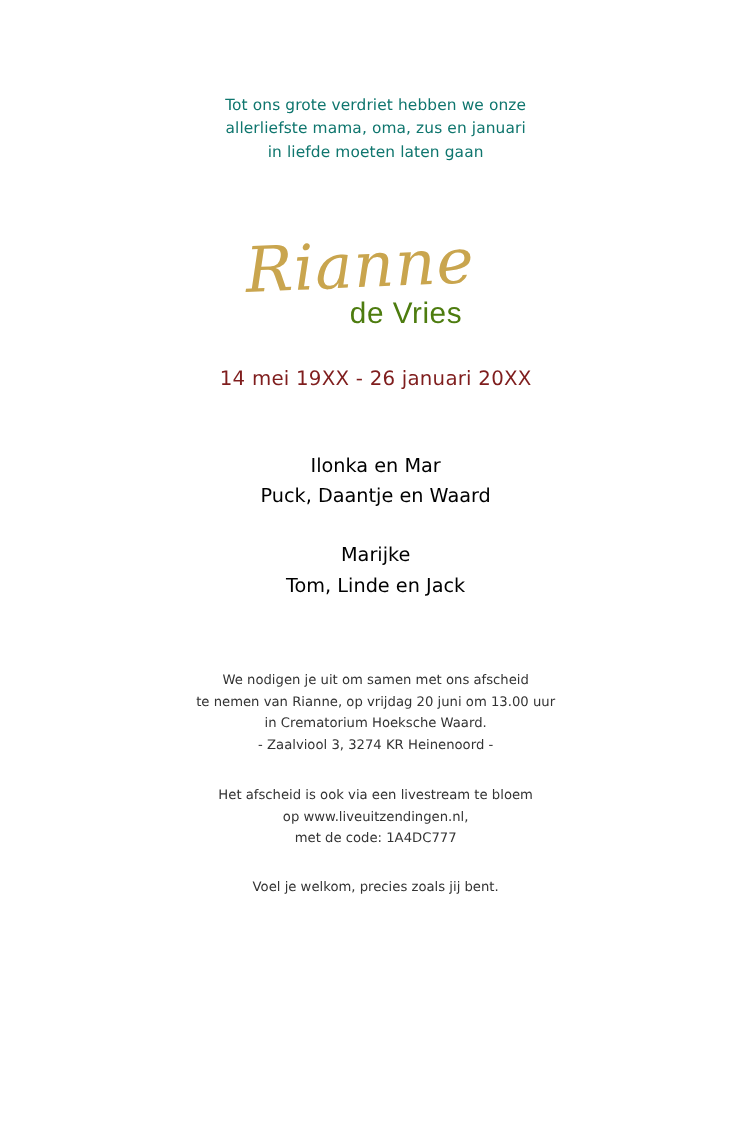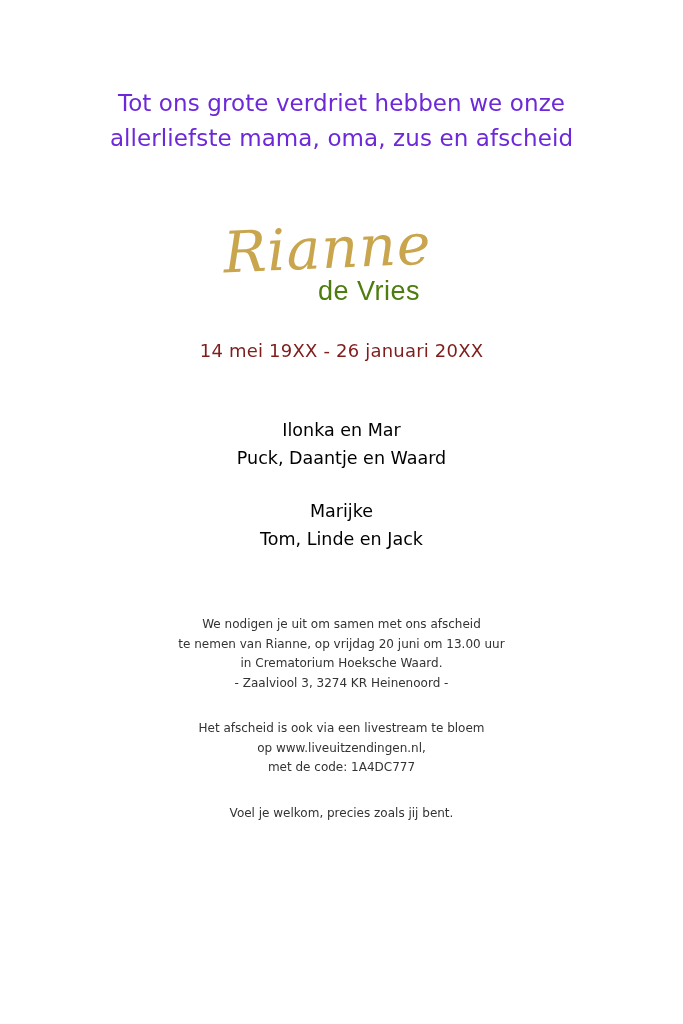--- a/index.html
+++ b/index.html
@@ -28,23 +28,23 @@
     text-align: center;
     width: 100%;
   }
   .line {
     display: block;
     white-space: pre;
   }
 
   
   .intro {
-    font-size: 23px;
+    font-size: 14px;
     line-height: 1.52;
-    color: #6d28d9;
+    color: #0f766e;
     letter-spacing: 0.1px;
   }
 
   
   .name-block {
     margin-top: 58px;
     position: relative;
     height: 112px;
     width: 100%;
   }
@@ -103,21 +103,22 @@
     margin-top: 26px;
   }
 </style>
 </head>
 <body>
 
 <div class="card">
 
   <div class="block intro">
     <span class="line">Tot ons grote verdriet hebben we onze</span>
-    <span class="line">allerliefste mama, oma, zus en afscheid</span>
+    <span class="line">allerliefste mama, oma, zus en januari</span>
+    <span class="line">in liefde moeten laten gaan</span>
   </div>
 
   <div class="block name-block">
     <span class="first-name">Rianne</span>
     <span class="last-name">de Vries</span>
   </div>
 
   <div class="block dates">14 mei 19XX - 26 januari 20XX</div>
 
   <div class="block family">

